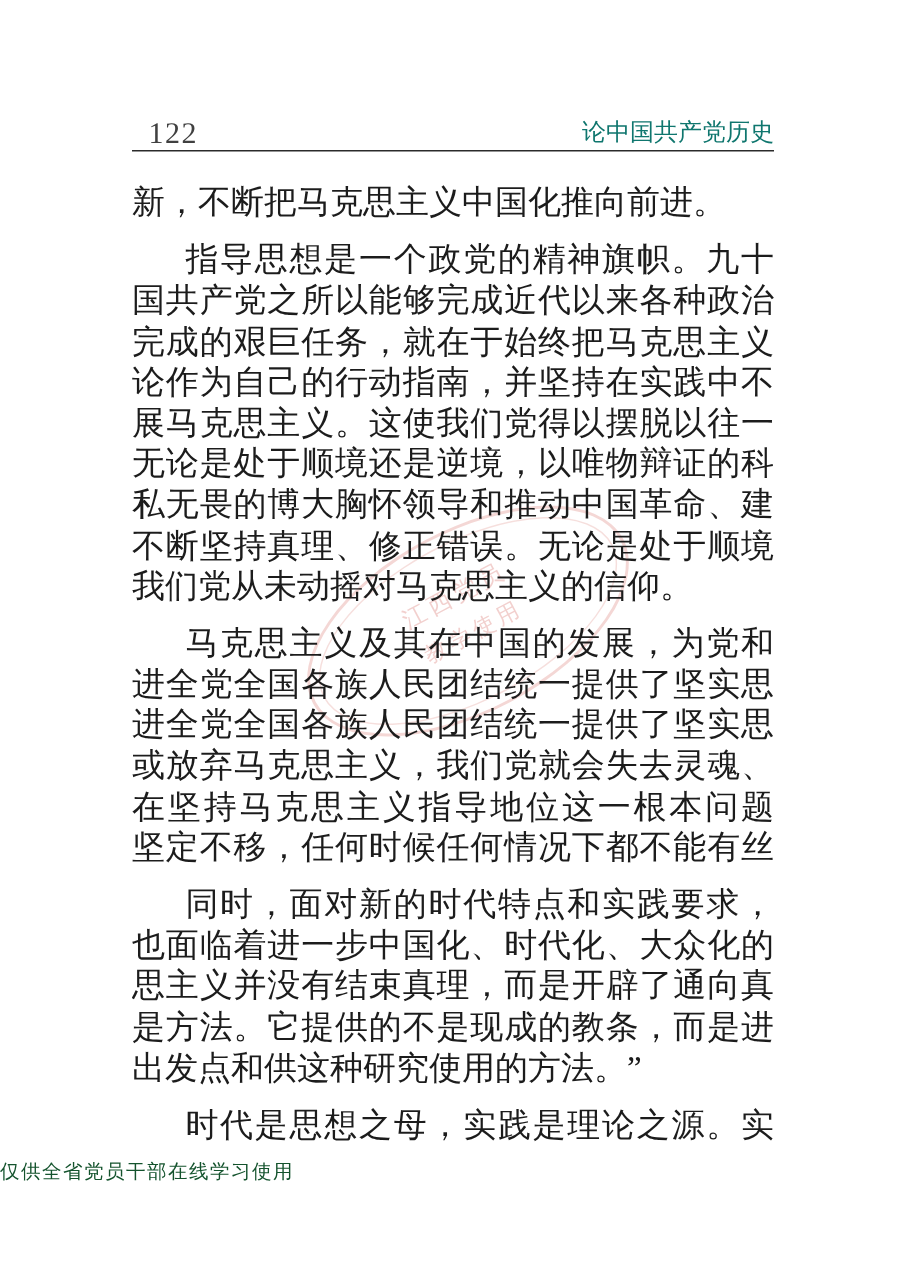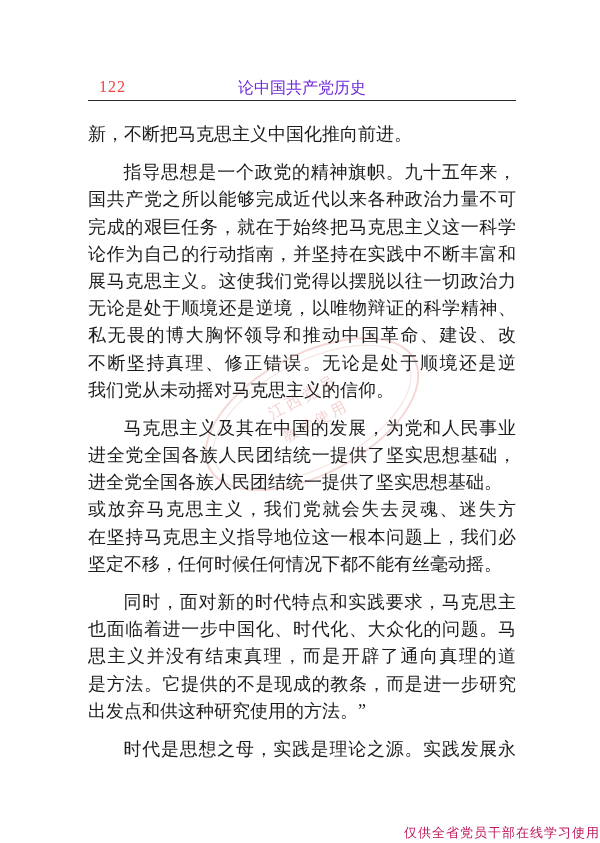--- a/index.html
+++ b/index.html
@@ -10,39 +10,39 @@
     background: #ffffff;
     overflow: hidden;
     font-family: "Liberation Serif", "DejaVu Serif", serif;
     color: #1e1e1e;
   }
 
   
   .header { position: absolute; top: 76px; left: 88px; width: 428px; height: 24px; }
   .page-num {
     position: absolute; left: 11px; top: 2px;
-    font-size: 16px; letter-spacing: 1px; color: #ef4444;
+    font-size: 20px; letter-spacing: 1px; color: #404040;
   }
   .header-title {
     position: absolute; left: 0; top: 2px; width: 100%;
-    text-align: center; font-size: 16px; color: #6d28d9;
+    text-align: right; font-size: 16px; color: #0f766e;
   }
   .header-rule {
     position: absolute; top: 100px; left: 88px; width: 428px;
     height: 0; border-top: 1.6px solid #2b2b2b;
   }
 
   
   .body-text {
     position: absolute; top: 121px; left: 88px; width: 428px;
   }
   .line {
     height: 27.2px;
     line-height: 27.2px;
-    font-size: 18px;
+    font-size: 22px;
     color: #1c1c1c;
     text-align: justify;
     text-justify: inter-character;
     text-align-last: left;
     overflow: hidden;
   }
   .line.full { text-align-last: justify; }
   .line.indent { padding-left: 35.6px; margin-top: 11px; }
 
   
@@ -66,25 +66,25 @@
     text-align: center;
     font-family: "Liberation Sans", "DejaVu Sans", sans-serif;
     color: rgba(205, 75, 65, 0.26);
     letter-spacing: 3px;
   }
   .stamp-text.l1 { top: 30px; font-size: 16px; }
   .stamp-text.l2 { top: 58px; font-size: 15px; }
 
   
   .footer {
-    position: absolute; top: 824px; left: 0; width: 100%;
-    text-align: right;
+    position: absolute; top: 772px; left: 0; width: 100%;
+    text-align: left;
     font-family: "Liberation Sans", "DejaVu Sans", sans-serif;
     font-size: 13px;
-    color: #be185d;
+    color: #14532d;
     letter-spacing: 1px;
   }
 </style>
 </head>
 <body>
 
 <div class="page">
 
   <div class="header">
     <span class="page-num">122</span>

